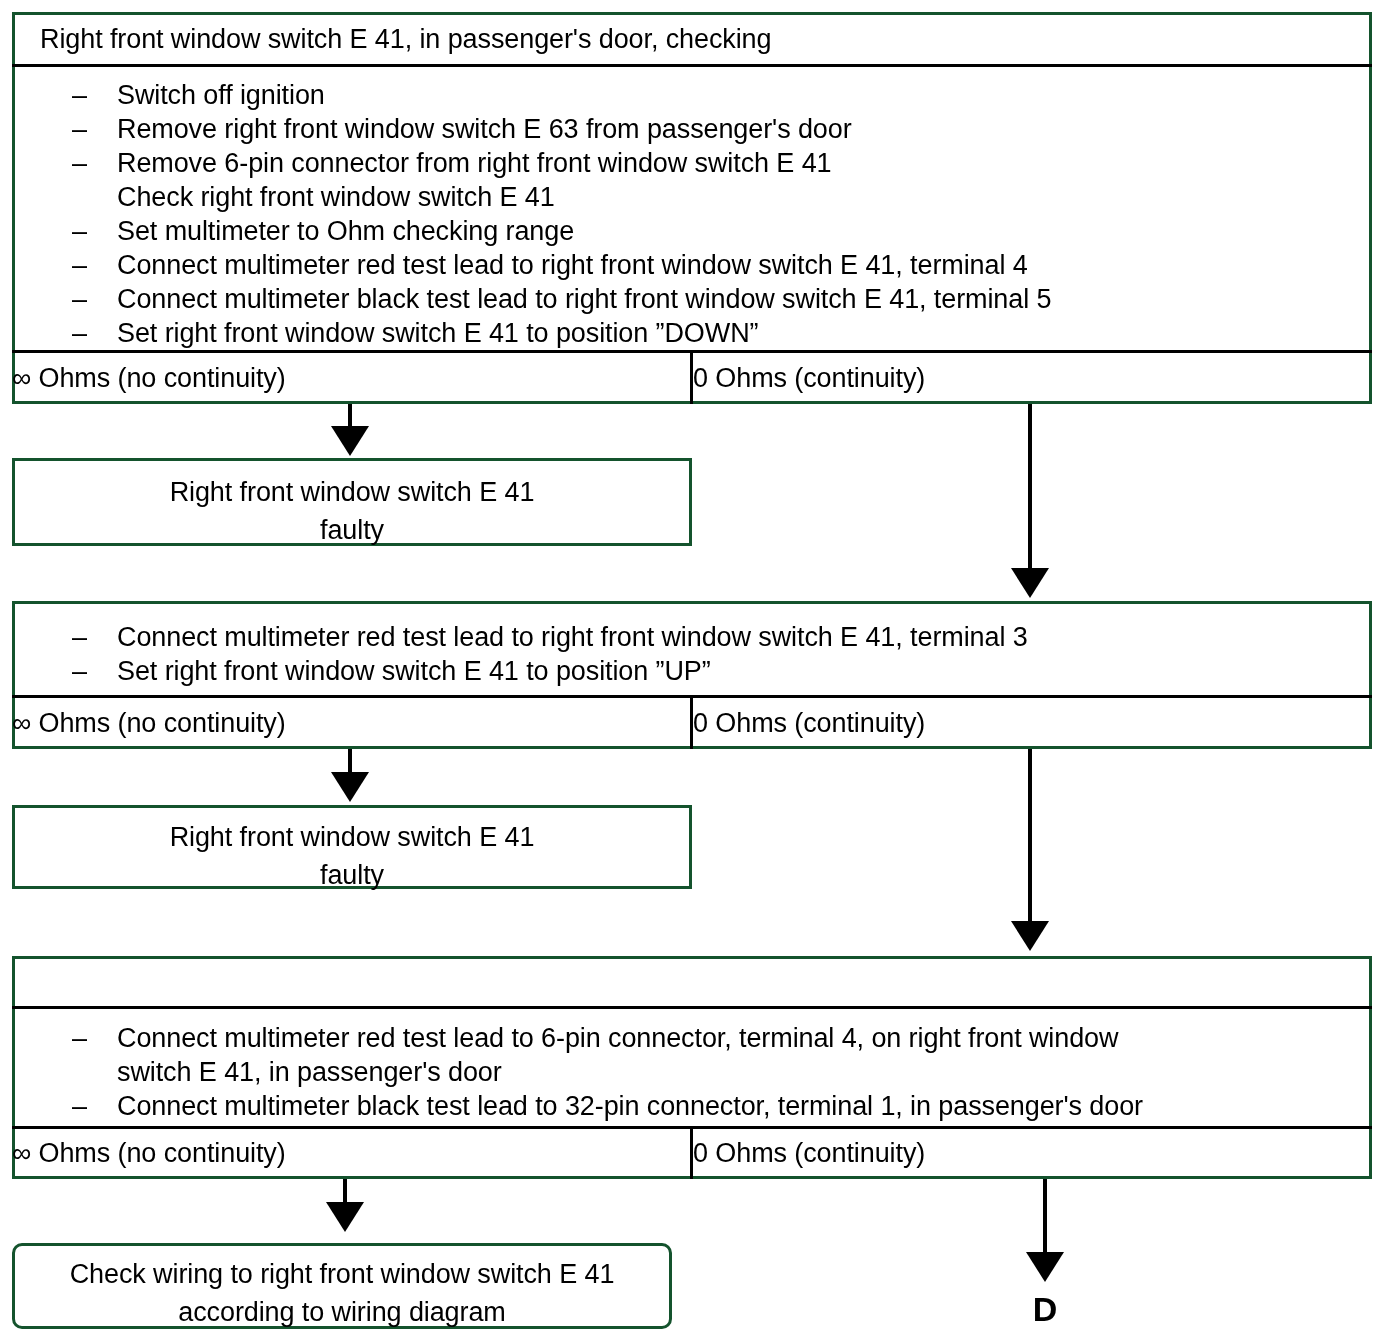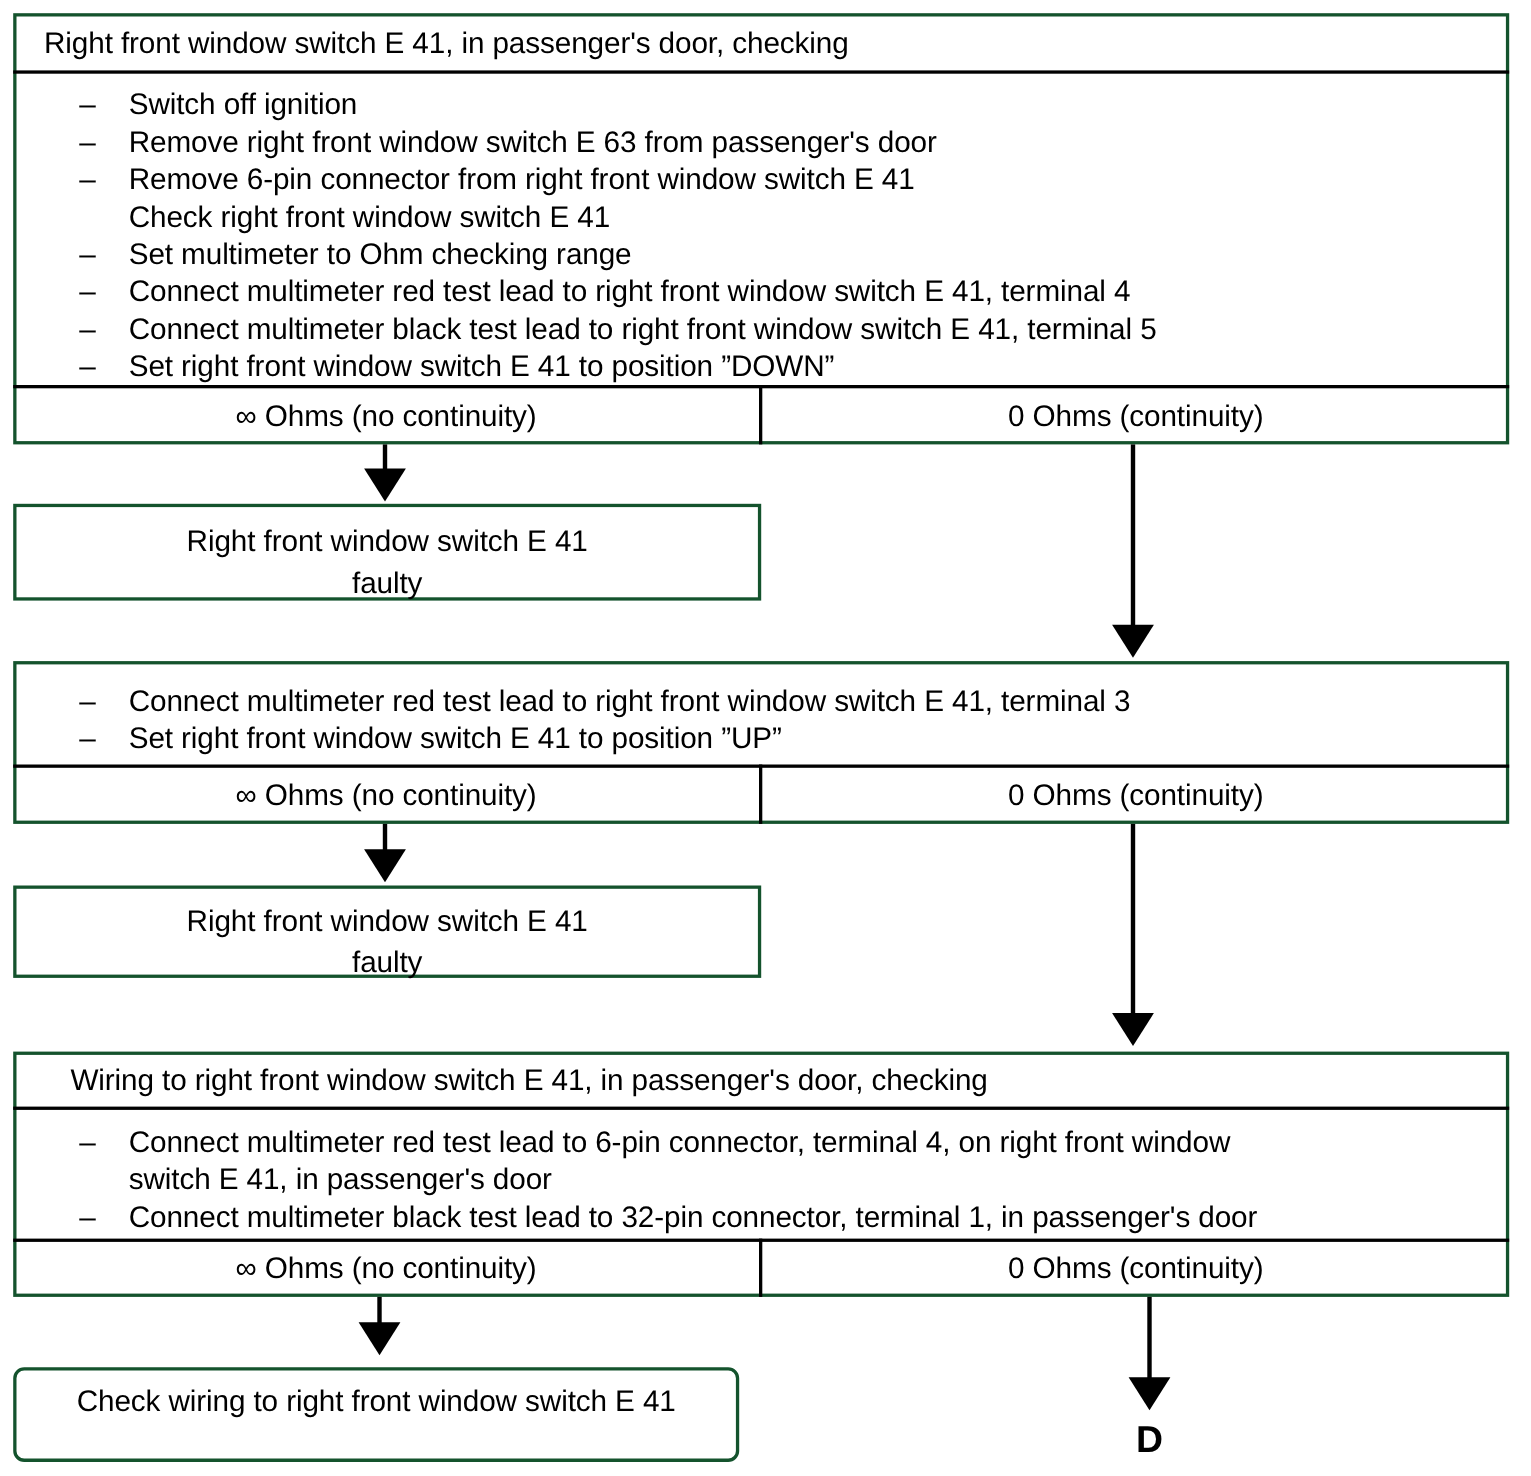--- a/index.html
+++ b/index.html
@@ -58,21 +58,20 @@
     position: absolute;
     left: -45px;
     top: 0;
     font-size: 27px;
   }
   .result-cell {
     position: absolute;
     box-sizing: border-box;
     display: flex;
     align-items: center;
-    justify-content: center;
     font-size: 27px;
     letter-spacing: -0.1px;
   }
   .centered-box-text {
     position: absolute;
     box-sizing: border-box;
     width: 100%;
     text-align: center;
     font-size: 27px;
     line-height: 38px;
@@ -199,23 +198,20 @@
 
   <div class="box" style="left:12px; top:805px; width:680px; height:84px;">
     <div class="centered-box-text" style="top:10px; left:0;">
       <div>Right front window switch E 41</div>
       <div>faulty</div>
     </div>
   </div>
 
   <div class="box" style="left:12px; top:956px; width:1360px; height:223px;"></div>
 
-  <div class="title-cell" style="left:12px; top:956px; width:1360px; height:52px;">
-    <span>Wiring to right front window switch E 41, in passenger's door, checking</span>
-  </div>
 
   <div class="divider-h" style="left:12px; top:1006px; width:1360px;"></div>
 
   <div class="list" style="left:117px; top:1021px; width:1240px;">
     <div class="li">
       <span class="dash">–</span>
       <span>Connect multimeter red test lead to 6-pin connector,  terminal 4, on right front window</span>
     </div>
     <div class="li">
       <span>switch E 41, in passenger's door</span>
@@ -238,20 +234,21 @@
 
   <div class="arrow-line" style="left:343px; top:1179px; height:26px;"></div>
   <div class="arrow-head" style="left:326px; top:1202px;"></div>
 
   <div class="arrow-line" style="left:1043px; top:1179px; height:76px;"></div>
   <div class="arrow-head" style="left:1026px; top:1252px;"></div>
 
   <div class="box" style="left:12px; top:1243px; width:660px; height:86px;border-radius:10px;">
     <div class="centered-box-text" style="top:9px; left:0;">
       <div>Check wiring to right front window switch E 41</div>
+      <div>according to wiring diagram</div>
     </div>
   </div>
 
   <div class="connector-label" style="left:1005px; top:1290px; width:80px;">
     <span>D</span>
   </div>
 
 </div>
 
 </body></html>

